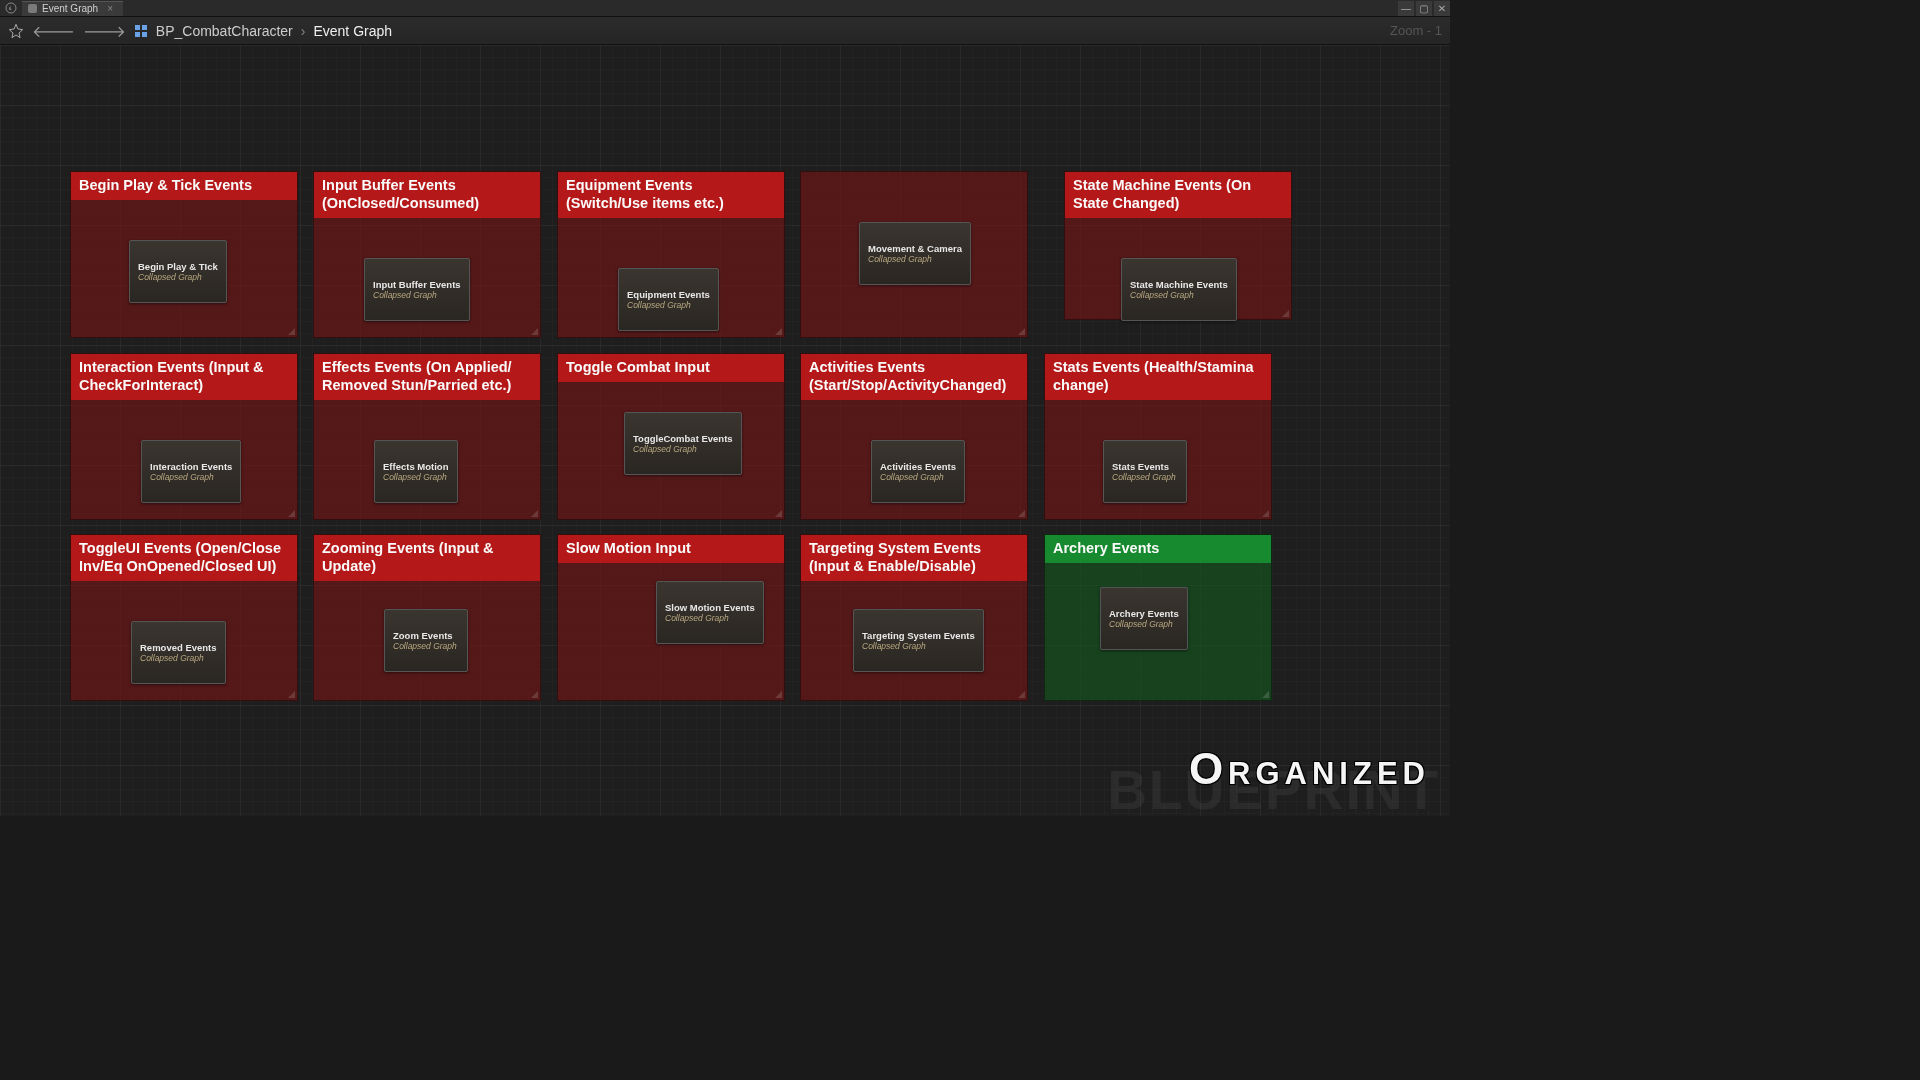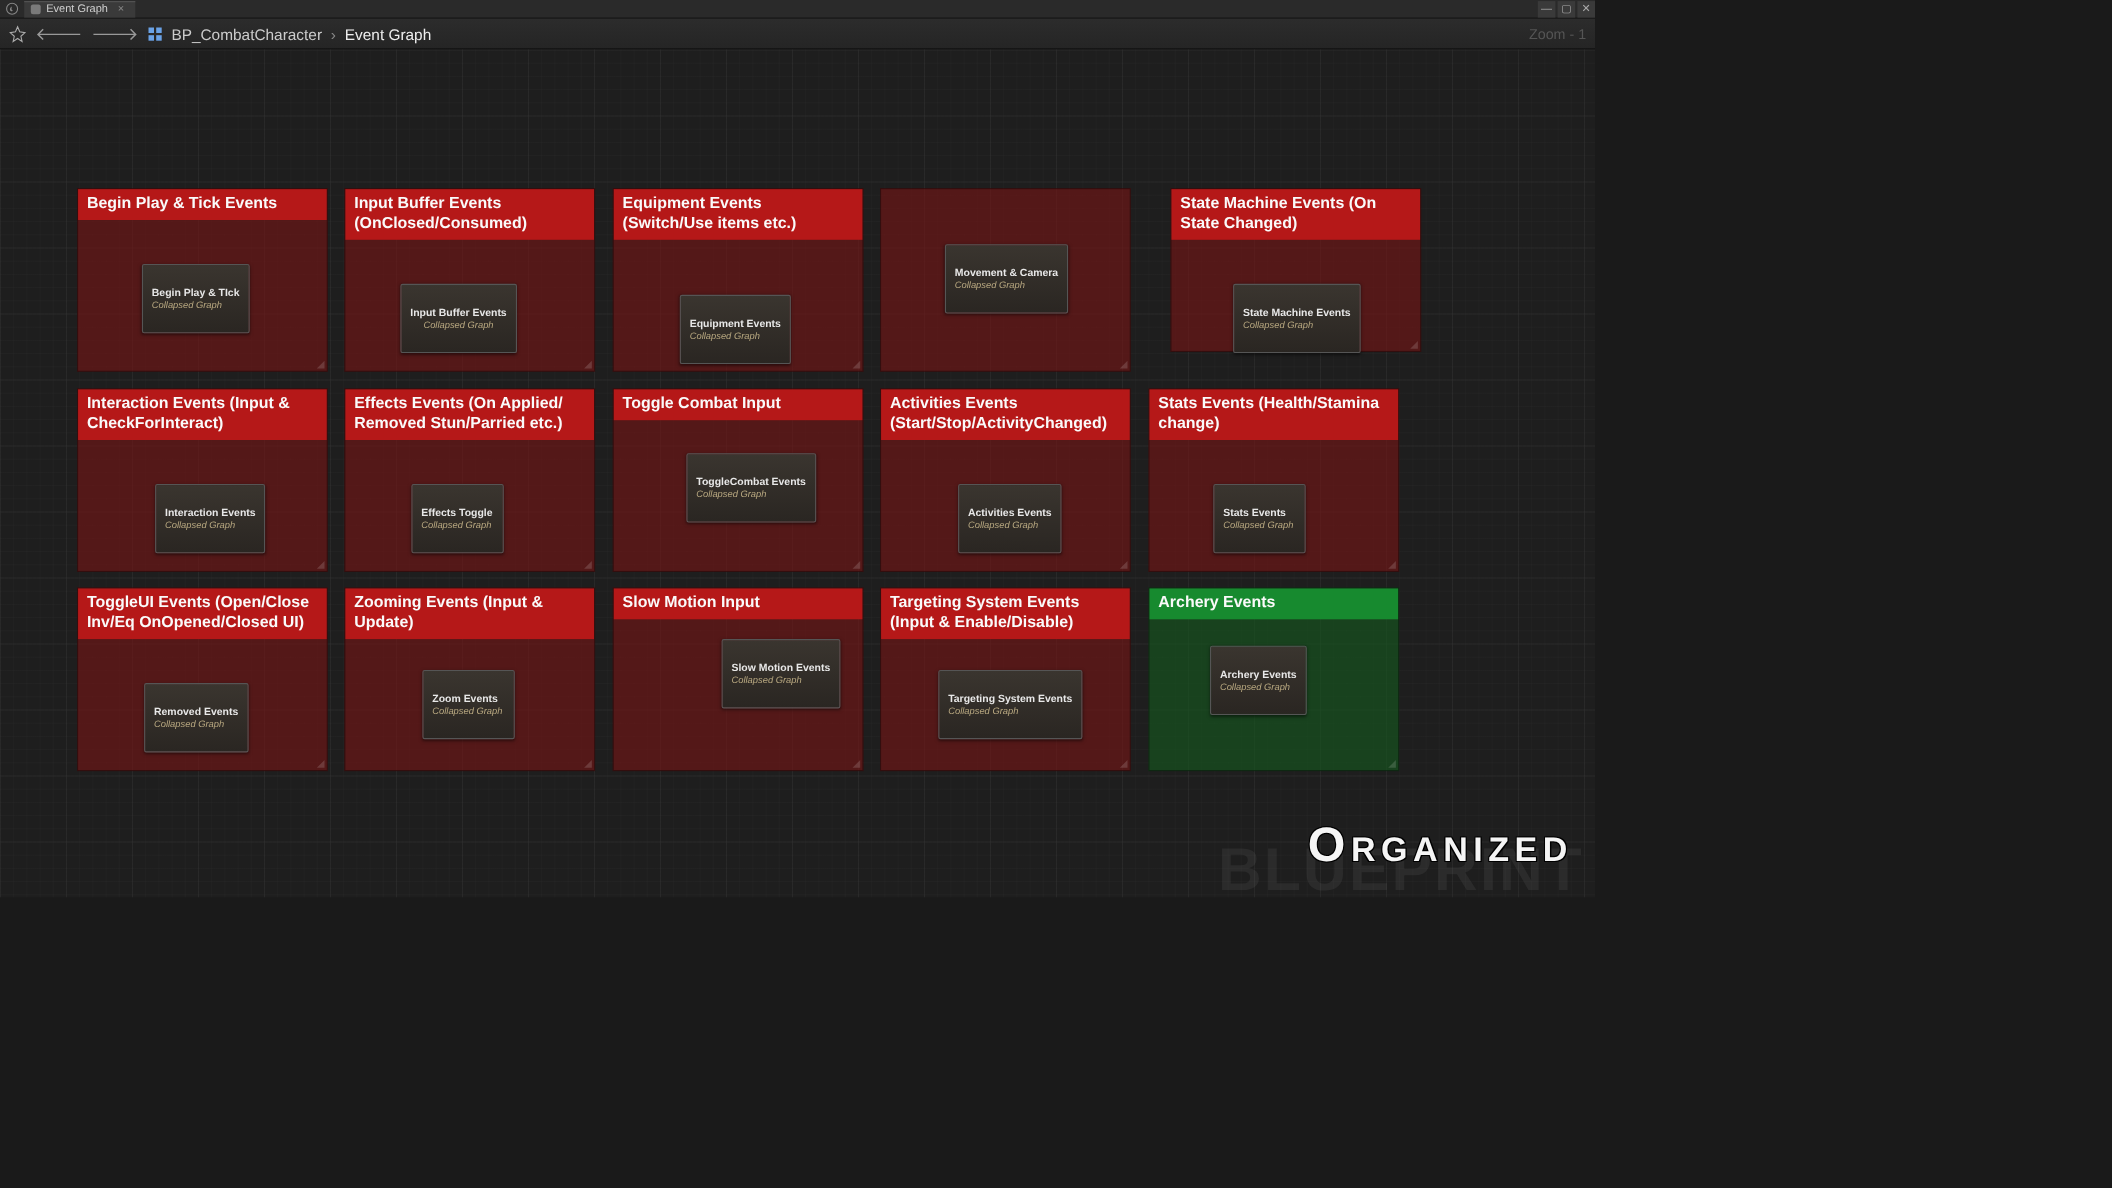--- a/index.html
+++ b/index.html
@@ -278,21 +278,21 @@
           <div class="node-title">ToggleCombat Events</div>
           <div class="node-sub">Collapsed Graph</div>
         </div>
       </div>
       <div class="resize"></div>
     </div>
     <div class="comment-box red" style="left: 313px; top: 308px; width: 228px; height: 167px;">
       <div class="comment-header">Effects Events (On Applied/ Removed Stun/Parried etc.)</div>
       <div class="comment-body">
         <div class="collapsed-node" style="left: 60px; top: 40px;">
-          <div class="node-title">Effects Toggle</div>
+          <div class="node-title">Effects Motion</div>
           <div class="node-sub">Collapsed Graph</div>
         </div>
       </div>
       <div class="resize"></div>
     </div>
     <div class="comment-box red" style="left: 70px; top: 308px; width: 228px; height: 167px;">
       <div class="comment-header">Interaction Events (Input &amp; CheckForInteract)</div>
       <div class="comment-body">
         <div class="collapsed-node" style="left: 70px; top: 40px;">
           <div class="node-title">Interaction Events</div>
@@ -326,21 +326,21 @@
         <div class="collapsed-node" style="left: 60px; top: 50px;">
           <div class="node-title">Equipment Events</div>
           <div class="node-sub">Collapsed Graph</div>
         </div>
       </div>
       <div class="resize"></div>
     </div>
     <div class="comment-box red" style="left: 313px; top: 126px; width: 228px; height: 167px;">
       <div class="comment-header">Input Buffer Events (OnClosed/Consumed)</div>
       <div class="comment-body">
-        <div class="collapsed-node" style="left: 50px; top: 40px; text-align: center;">
+        <div class="collapsed-node" style="left: 50px; top: 40px;">
           <div class="node-title">Input Buffer Events</div>
           <div class="node-sub">Collapsed Graph</div>
         </div>
       </div>
       <div class="resize"></div>
     </div>
     <div class="comment-box red" style="left: 70px; top: 126px; width: 228px; height: 167px;">
       <div class="comment-header">Begin Play &amp; Tick Events</div>
       <div class="comment-body">
         <div class="collapsed-node" style="left: 58px; top: 40px;">

